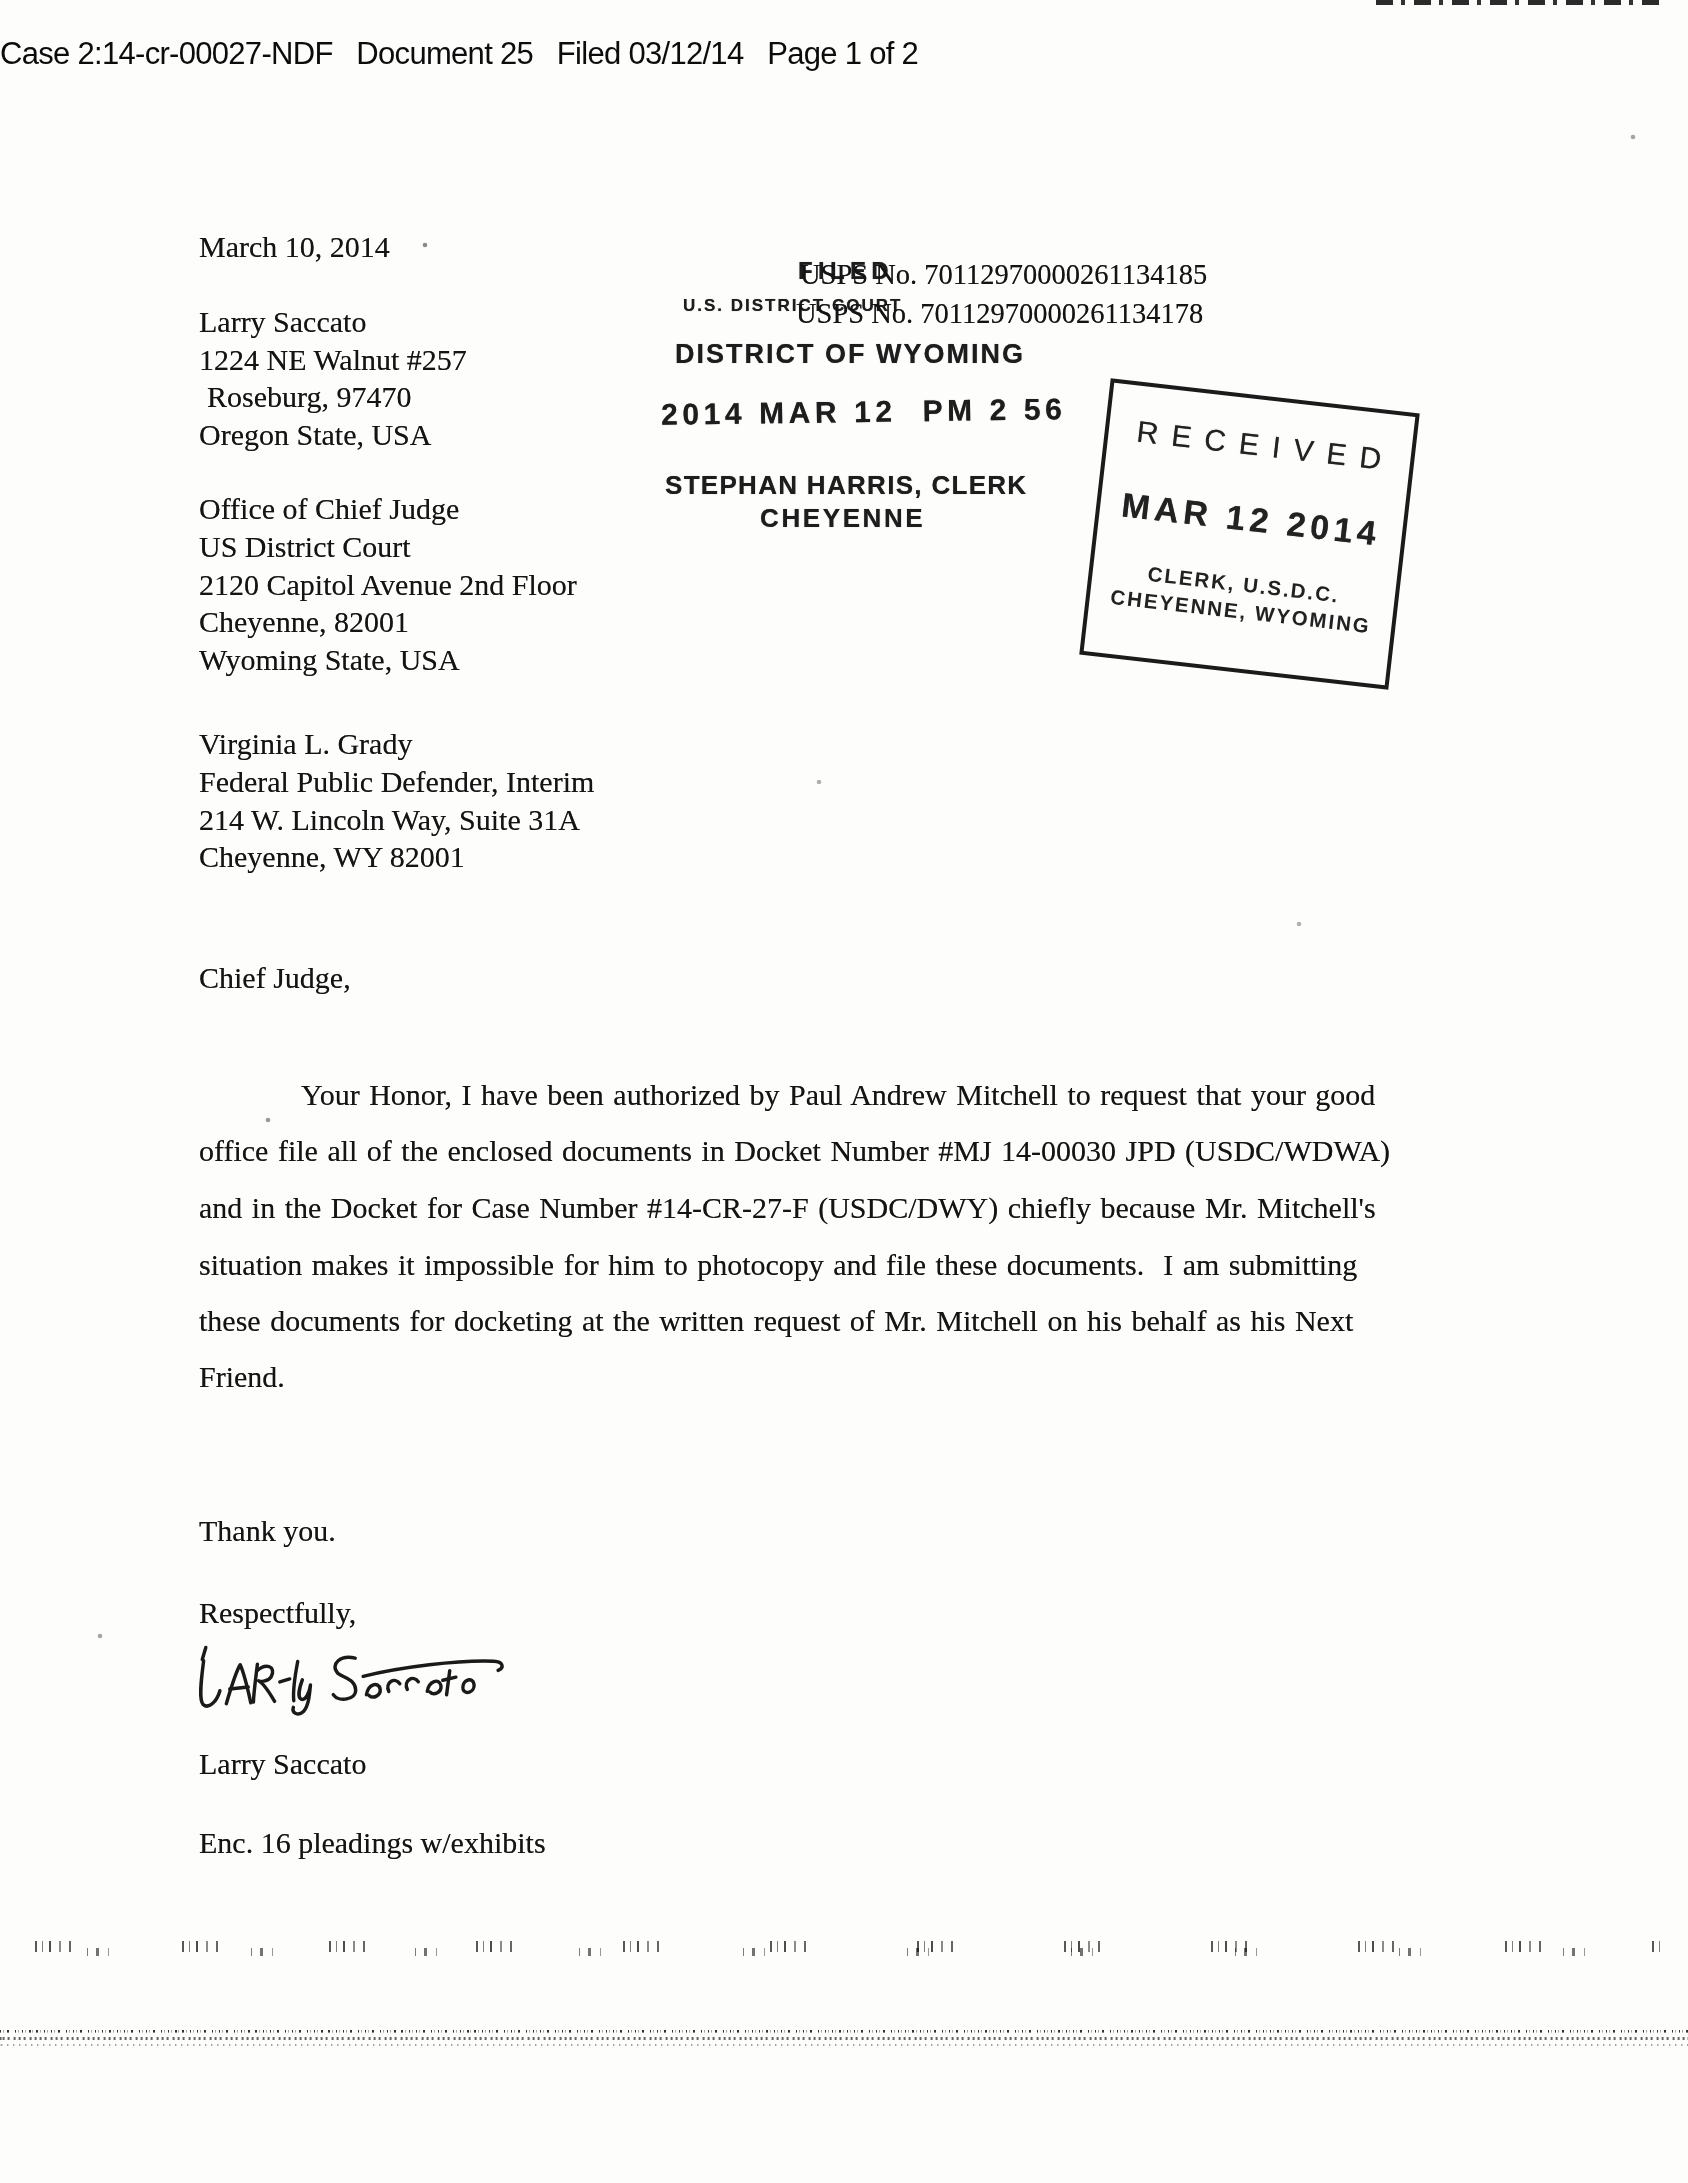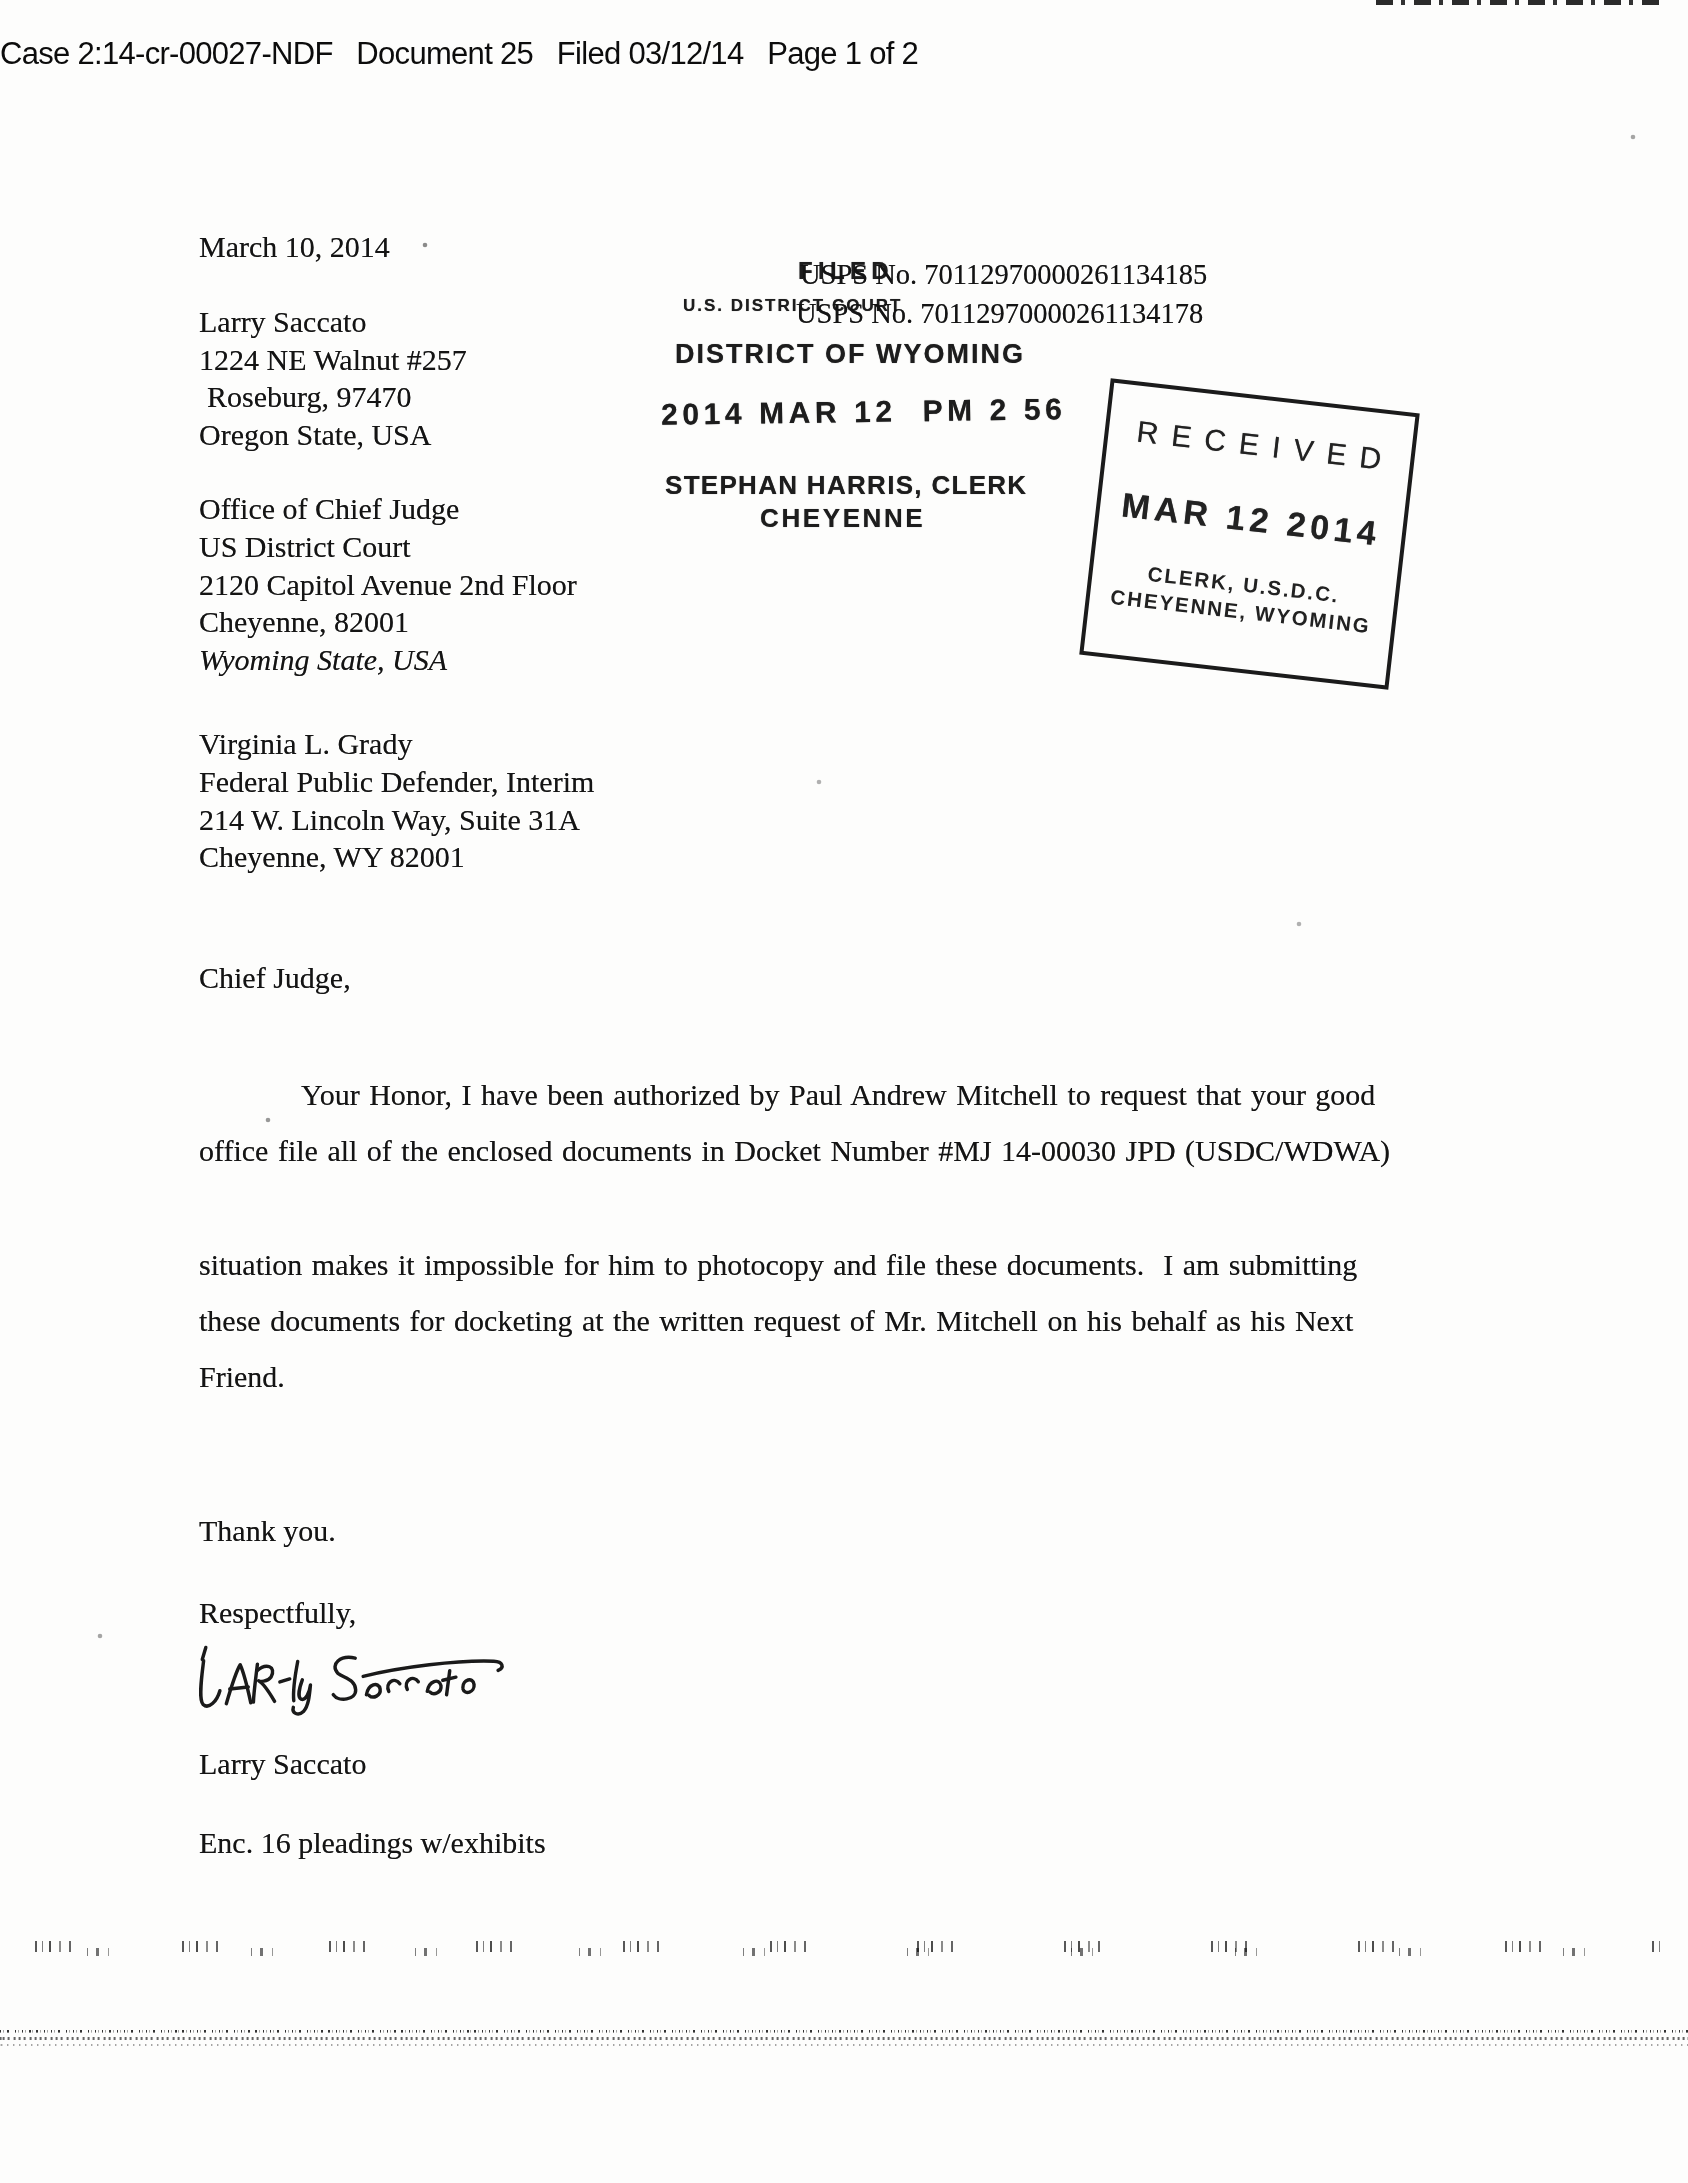--- a/index.html
+++ b/index.html
@@ -100,31 +100,32 @@
     <div class="r-title">RECEIVED</div>
     <div class="r-date">MAR 12 2014</div>
     <div class="r-clerk">CLERK, U.S.D.C.</div>
     <div class="r-loc">CHEYENNE, WYOMING</div>
   </div>
 
   <div class="line serif" style="left:199px; top:493px;">Office of Chief Judge</div>
   <div class="line serif" style="left:199px; top:531px;">US District Court</div>
   <div class="line serif" style="left:199px; top:569px;">2120 Capitol Avenue 2nd Floor</div>
   <div class="line serif" style="left:199px; top:606px;">Cheyenne, 82001</div>
-  <div class="line serif" style="left:199px; top:644px;font-style:italic;">Wyoming State, USA</div>
+  <div class="line serif" style="left:199px; top:644px;">Wyoming State, USA</div>
 
   <div class="line serif" style="left:199px; top:728px;">Virginia L. Grady</div>
   <div class="line serif" style="left:199px; top:766px;">Federal Public Defender, Interim</div>
   <div class="line serif" style="left:199px; top:804px;">214 W. Lincoln Way, Suite 31A</div>
   <div class="line serif" style="left:199px; top:841px;">Cheyenne, WY 82001</div>
 
   <div class="line serif" style="left:199px; top:962px;">Chief Judge,</div>
 
   <div class="line serif body-line" style="left:301px; top:1079px;">Your Honor, I have been authorized by Paul Andrew Mitchell to request that your good</div>
   <div class="line serif body-line" style="left:199px; top:1135px;">office file all of the enclosed documents in Docket Number #MJ 14-00030 JPD (USDC/WDWA)</div>
+  <div class="line serif body-line" style="left:199px; top:1192px;">and in the Docket for Case Number #14-CR-27-F (USDC/DWY) chiefly because Mr. Mitchell's</div>
   <div class="line serif body-line" style="left:199px; top:1249px;">situation makes it impossible for him to photocopy and file these documents.  I am submitting</div>
   <div class="line serif body-line" style="left:199px; top:1305px;">these documents for docketing at the written request of Mr. Mitchell on his behalf as his Next</div>
   <div class="line serif body-line" style="left:199px; top:1361px;">Friend.</div>
 
   <div class="line serif" style="left:199px; top:1515px;">Thank you.</div>
   <div class="line serif" style="left:199px; top:1597px;">Respectfully,</div>
 
   <div class="signature">
     <svg width="331" height="83" viewBox="0 0 500 125">
       <path d="M18,12 l-6,18"></path>

